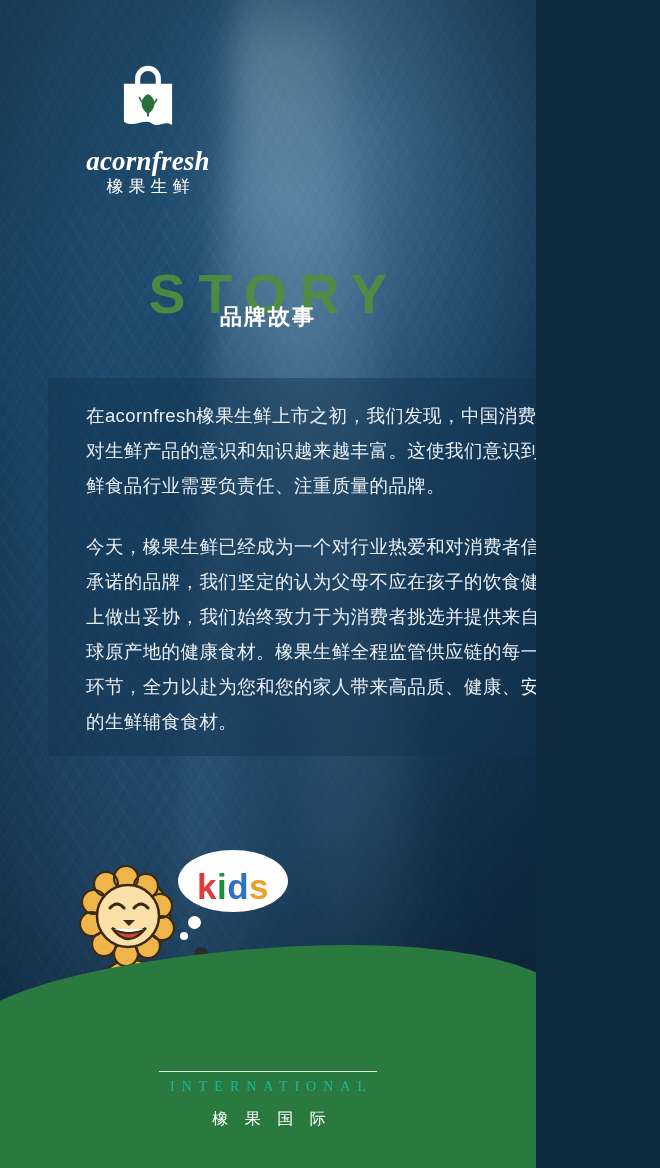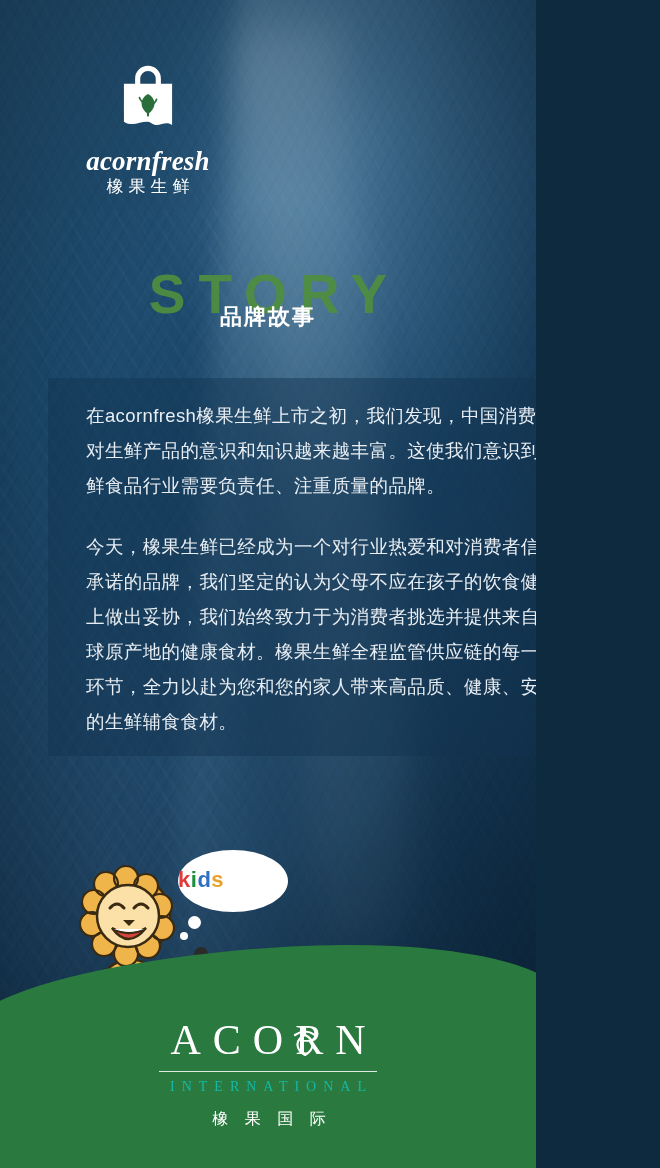--- a/index.html
+++ b/index.html
@@ -173,23 +173,24 @@
     width: 110px;
     height: 62px;
     background: #ffffff;
     border-radius: 50%;
   }
   .bubble-text {
     position: absolute;
     left: 140px;
     top: 17px;
     width: 110px;
+    text-align: center;
     font-family: "Liberation Sans", sans-serif;
     font-weight: bold;
-    font-size: 22px;
+    font-size: 35px;
     letter-spacing: 0.5px;
   }
   .bubble-text .k { color: #e03a3a; }
   .bubble-text .i { color: #1f8f3e; }
   .bubble-text .d { color: #2f6fc4; }
   .bubble-text .s { color: #e8a22a; }
   .bubble-dot1 {
     position: absolute;
     left: 150px;
     top: 66px;
@@ -353,26 +354,18 @@
 
       <path d="M74 78 q16 22 34 0 q-17 10 -34 0 z" fill="#d7453f" stroke="#3a2a12" stroke-width="2.5"></path>
       <path d="M76 79 q15 6 30 0" fill="#ffffff" stroke="none"></path>
     </svg>
   </div>
 
   <div class="footer-green"></div>
   <div class="footer-green-flat"></div>
 
   <div class="footer-content">
-    <div class="acorn-word">
-      <span>ACORN</span>
-      <svg width="26" height="30" viewBox="0 0 26 30" style="position:absolute;left:134px;top:8px">
-        <path d="M13 29 C4 24 2 14 13 9 C24 14 22 24 13 29 Z" fill="none" stroke="#ffffff" stroke-width="2.2"></path>
-        <path d="M3 9 q10 -7 20 0" fill="none" stroke="#ffffff" stroke-width="2.2" stroke-linecap="round"></path>
-        <path d="M13 9 V2" fill="none" stroke="#ffffff" stroke-width="2.2" stroke-linecap="round"></path>
-      </svg>
-    </div>
     <div class="acorn-rule"></div>
     <div class="acorn-intl">INTERNATIONAL</div>
     <div class="acorn-cn">橡 果 国 际</div>
   </div>
 
 </div>
 
 </body></html>

